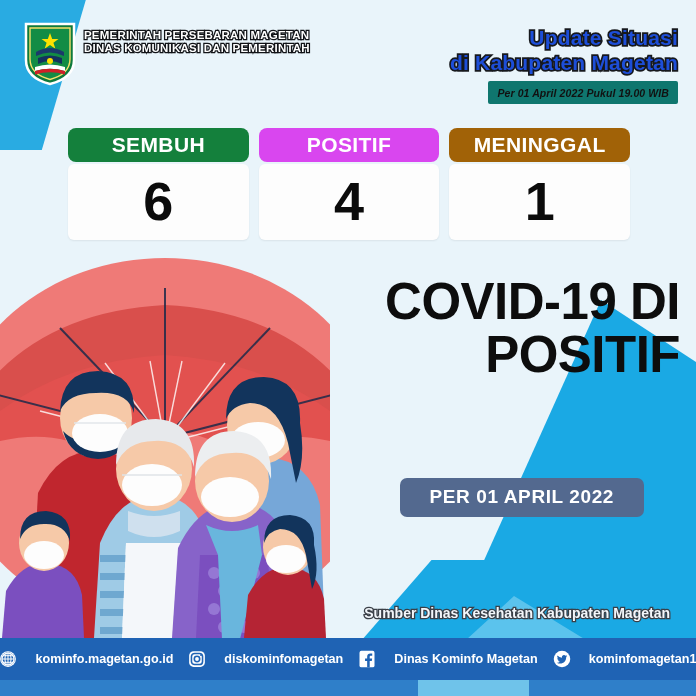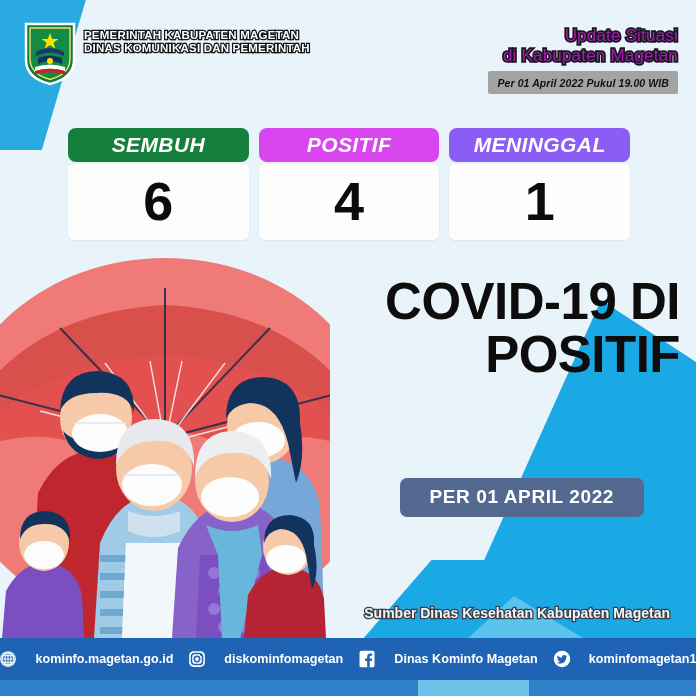--- a/index.html
+++ b/index.html
@@ -45,43 +45,43 @@
   }
   .hdr-left div{
     font-size:11.5px;font-weight:bold;letter-spacing:.2px;color:#ffffff;
     -webkit-text-stroke:2.6px #111317;paint-order:stroke fill;
     text-shadow:none;white-space:nowrap;
   }
   .hdr-right{
     position:absolute;right:18px;top:26px;text-align:right;
   }
   .hdr-right .l1,.hdr-right .l2{
-    font-size:17px;font-weight:normal;color:#a21caf;letter-spacing:.2px;
+    font-size:21px;font-weight:bold;color:#1d4ed8;letter-spacing:.2px;
     -webkit-text-stroke:3.4px #16181c;paint-order:stroke fill;
     line-height:1.18;white-space:nowrap;
   }
   .hdr-badge{
-    display:inline-block;margin-top:5px;background:#a3a3a3;
+    display:inline-block;margin-top:5px;background:#0f766e;
     padding:2px 9px 3px 9px;border-radius:2px;
   }
   .hdr-badge span{
     font-size:10.5px;font-weight:bold;font-style:italic;color:#111;
     letter-spacing:.1px;white-space:nowrap;
   }
 
   
   .stats{
     position:absolute;left:68px;top:128px;width:562px;height:112px;
     display:flex;gap:10px;
   }
   .card{
     flex:1;display:flex;flex-direction:column;align-items:stretch;
   }
   .card-head{
-    height:34px;border-radius:8px;display:flex;align-items:center;justify-content:center;font-style:italic;
+    height:34px;border-radius:8px;display:flex;align-items:center;justify-content:center;
   }
   .card-head span{
     color:#fff;font-size:21px;font-weight:bold;letter-spacing:.4px;
   }
   .card-body{
     flex:1;background:#fdfdfd;border-radius:6px;margin-top:2px;
     display:flex;align-items:center;justify-content:center;
     box-shadow:0 1px 2px rgba(0,0,0,.07);
   }
   .card-body span{
@@ -155,21 +155,21 @@
         <polygon points="28,13 30.2,19 36.5,19 31.4,22.8 33.4,28.8 28,25.1 22.6,28.8 24.6,22.8 19.5,19 25.8,19" fill="#ffe200"></polygon>
         <path d="M14 32 Q28 24 42 32 L42 36 Q28 29 14 36 Z" fill="#1b3a6b"></path>
         <path d="M16 38 Q28 33 40 38 L40 44 Q28 38 16 44 Z" fill="#14325e"></path>
         <path d="M13 47 Q28 42 43 47 L43 51 Q28 46.5 13 51 Z" fill="#ffffff"></path>
         <path d="M13 51 Q28 46.5 43 51 L43 54.5 Q28 50 13 54.5 Z" fill="#cf2027"></path>
         <circle cx="28" cy="41" r="3" fill="#ffe200"></circle>
       </svg>
     </div>
 
     <div class="hdr-left">
-      <div>PEMERINTAH KABUPATEN MAGETAN</div>
+      <div>PEMERINTAH PERSEBARAN MAGETAN</div>
       <div>DINAS KOMUNIKASI DAN PEMERINTAH</div>
     </div>
 
     <div class="hdr-right">
       <div class="l1">Update Situasi</div>
       <div class="l2">di Kabupaten Magetan</div>
       <div class="hdr-badge">
         <span>Per 01 April 2022 Pukul 19.00 WIB</span>
       </div>
     </div>
@@ -189,21 +189,21 @@
     <div class="card">
       <div class="card-head" style="background:#d946ef">
         <span>POSITIF</span>
       </div>
       <div class="card-body">
         <span>4</span>
       </div>
     </div>
 
     <div class="card">
-      <div class="card-head" style="background:#8b5cf6">
+      <div class="card-head" style="background:#a16207">
         <span>MENINGGAL</span>
       </div>
       <div class="card-body">
         <span>1</span>
       </div>
     </div>
   </div>
 
   <div class="illus">
     <svg viewBox="0 0 330 395" width="330" height="395">

